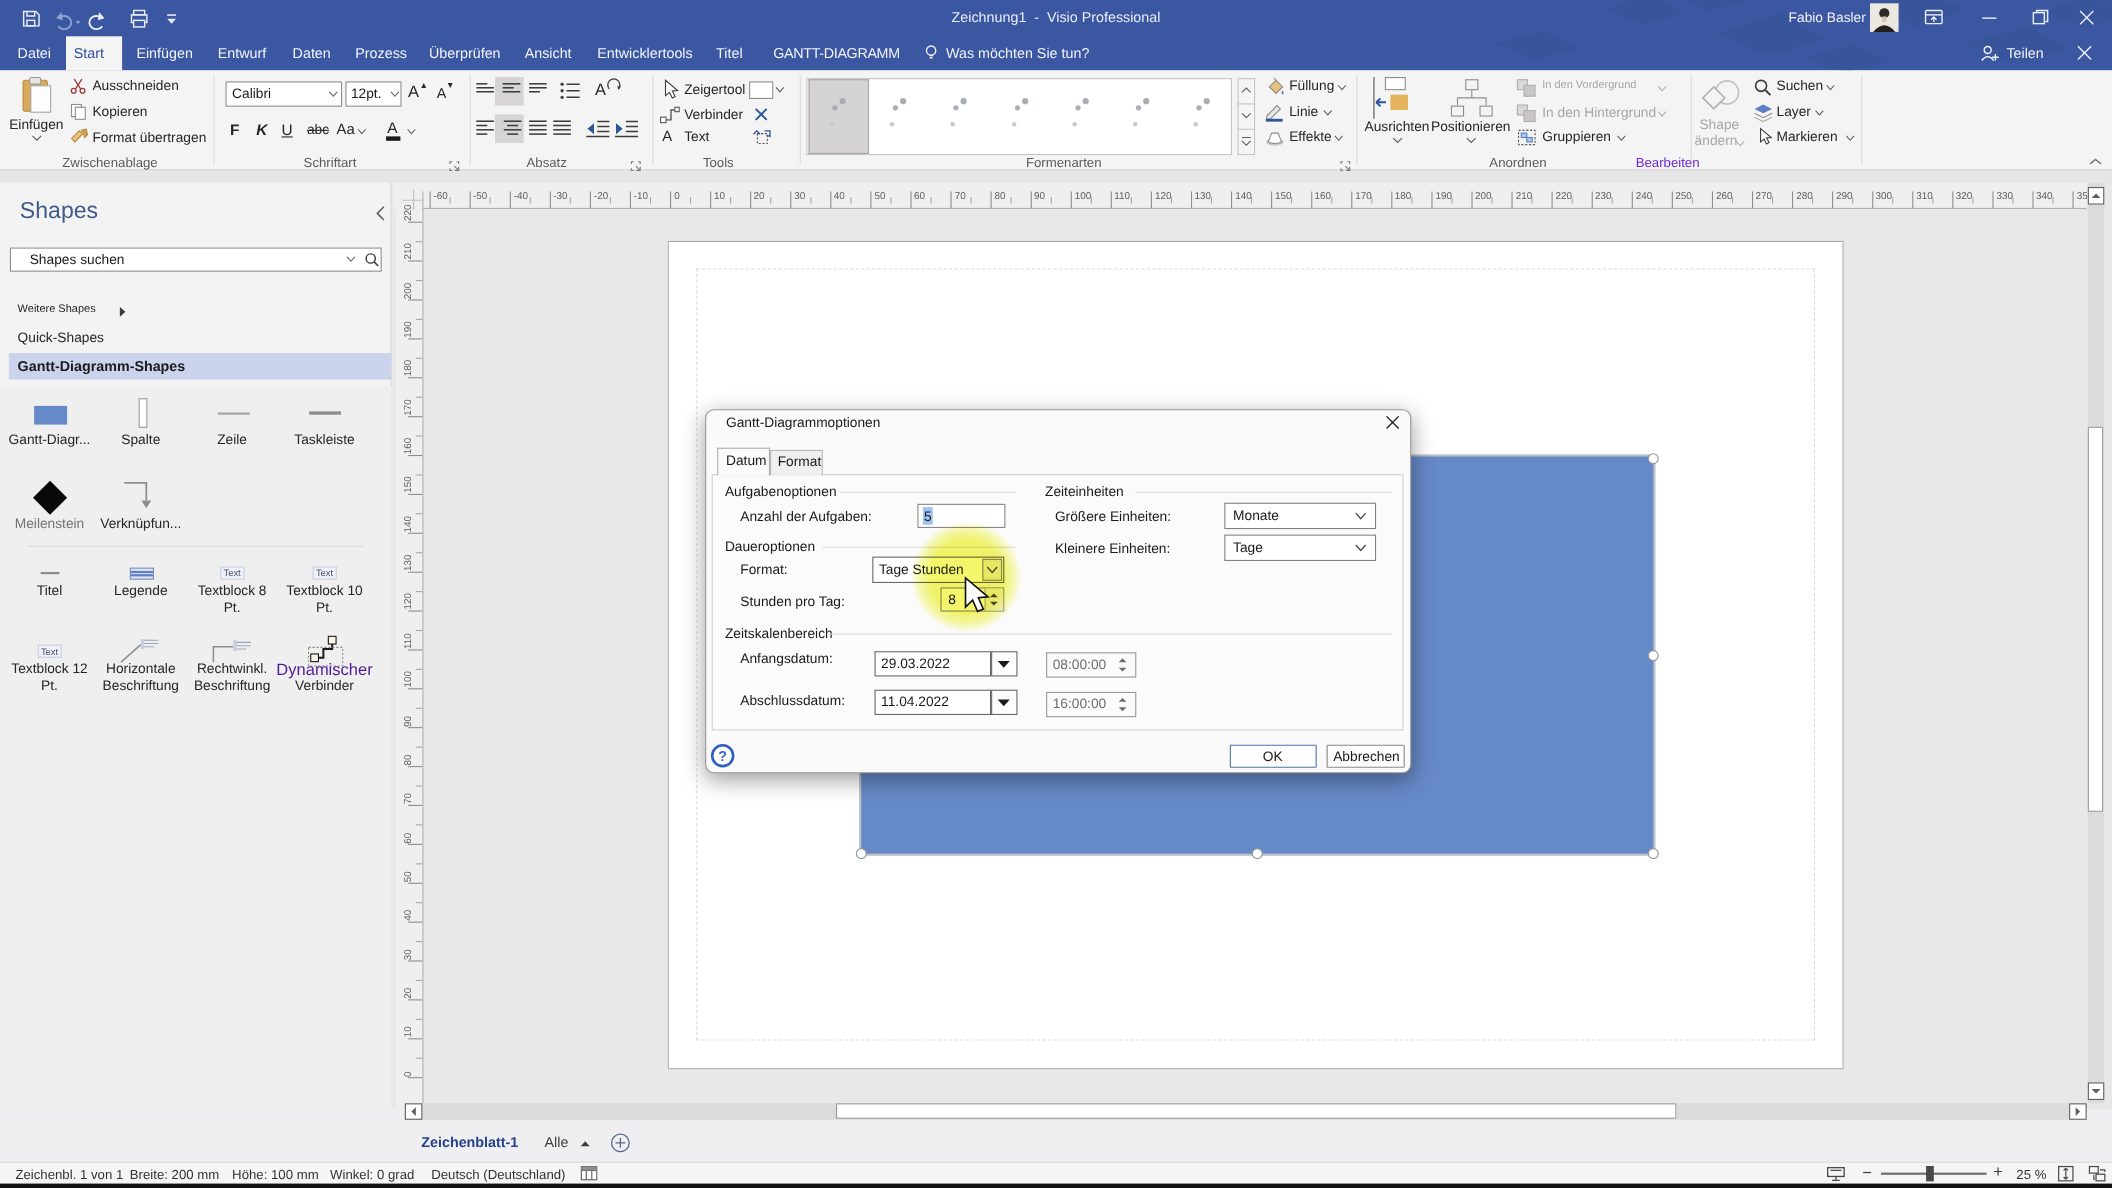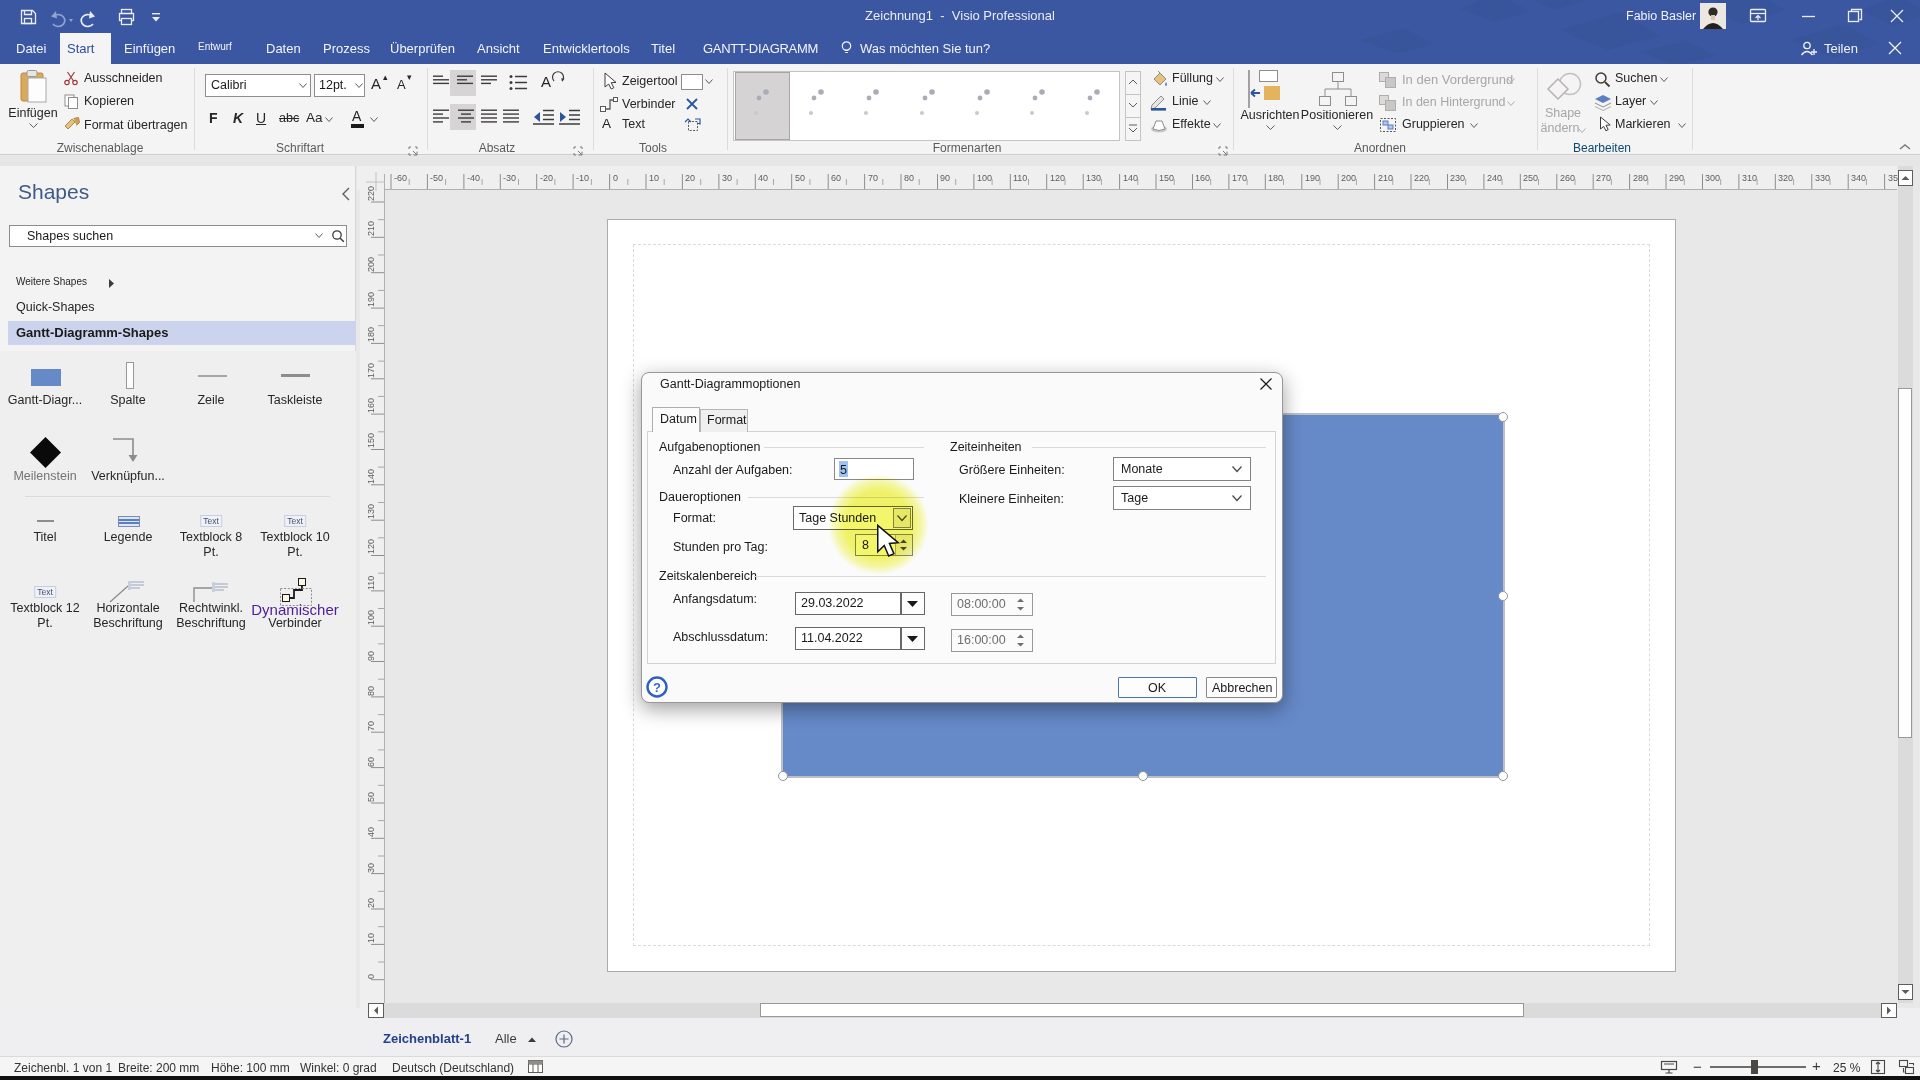--- a/index.html
+++ b/index.html
@@ -67,21 +67,21 @@
   <path d="M57 9.5 h13"></path>
   <rect x="103.5" y="4.5" width="10" height="10"></rect>
   <path d="M106.5 4.5 v-2 h10 v10 h-2"></path>
   <path d="M146 3 l12 12 m0 -12 l-12 12"></path>
  </g>
 </svg>
 <div class="abs" style="left:60px;top:33px;width:51px;height:31px;background:#f5f4f5"></div>
 <div class="tx" style="left:16px;top:41px;font-size:13px;color:#f2f4fa">Datei</div>
 <div class="tx" style="left:67px;top:41px;font-size:13px;color:#2b4f9e">Start</div>
 <div class="tx" style="left:124px;top:41px;font-size:13px;color:#f2f4fa">Einfügen</div>
-<div class="tx" style="left:198px;top:41px;font-size:10px;color:#f2f4fa">Entwurf</div>
+<div class="tx" style="left:198px;top:41px;font-size:13px;color:#f2f4fa">Entwurf</div>
 <div class="tx" style="left:266px;top:41px;font-size:13px;color:#f2f4fa">Daten</div>
 <div class="tx" style="left:323px;top:41px;font-size:13px;color:#f2f4fa">Prozess</div>
 <div class="tx" style="left:390px;top:41px;font-size:13px;color:#f2f4fa">Überprüfen</div>
 <div class="tx" style="left:477px;top:41px;font-size:13px;color:#f2f4fa">Ansicht</div>
 <div class="tx" style="left:543px;top:41px;font-size:13px;color:#f2f4fa">Entwicklertools</div>
 <div class="tx" style="left:651px;top:41px;font-size:13px;color:#f2f4fa">Titel</div>
 <div class="tx" style="left:703px;top:41px;font-size:13px;letter-spacing:-0.3px;color:#f2f4fa">GANTT-DIAGRAMM</div>
 
 <svg class="abs" style="left:839px;top:40px" width="15" height="16" viewBox="0 0 15 16">
  <g stroke="#f0f2f8" fill="none" stroke-width="1.2">
@@ -110,21 +110,21 @@
 <div class="abs" style="left:727px;top:68px;width:1px;height:82px;background:#dcdadb"></div>
 <div class="abs" style="left:1233px;top:68px;width:1px;height:82px;background:#dcdadb"></div>
 <div class="abs" style="left:1537px;top:68px;width:1px;height:82px;background:#dcdadb"></div>
 <div class="abs" style="left:1692px;top:68px;width:1px;height:82px;background:#dcdadb"></div>
 <div class="tx" style="left:100px;top:141px;transform:translateX(-50%);font-size:12px;color:#5c5a58">Zwischenablage</div>
 <div class="tx" style="left:300px;top:141px;transform:translateX(-50%);font-size:12px;color:#5c5a58">Schriftart</div>
 <div class="tx" style="left:497px;top:141px;transform:translateX(-50%);font-size:12px;color:#5c5a58">Absatz</div>
 <div class="tx" style="left:653px;top:141px;transform:translateX(-50%);font-size:12px;color:#5c5a58">Tools</div>
 <div class="tx" style="left:967px;top:141px;transform:translateX(-50%);font-size:12px;color:#5c5a58">Formenarten</div>
 <div class="tx" style="left:1380px;top:141px;transform:translateX(-50%);font-size:12px;color:#5c5a58">Anordnen</div>
-<div class="tx" style="left:1602px;top:141px;transform:translateX(-50%);font-size:12px;color:#0c4a6e">Bearbeiten</div>
+<div class="tx" style="left:1516px;top:141px;transform:translateX(-50%);font-size:12px;color:#6d28d9">Bearbeiten</div>
 <svg class="abs" style="left:408px;top:146px" width="10" height="10" viewBox="0 0 10 10">
 <g stroke="#7a7876" fill="none">
         <path d="M1 3 v-2 h2 M7 1 h2 v2 M1 7 v2 h2"></path>
         <path d="M5 5 l4 4 m0 -3.4 v3.4 h-3.4"></path>
       </g>
     </svg>
 <svg class="abs" style="left:573px;top:146px" width="10" height="10" viewBox="0 0 10 10">
 <g stroke="#7a7876" fill="none">
         <path d="M1 3 v-2 h2 M7 1 h2 v2 M1 7 v2 h2"></path>
         <path d="M5 5 l4 4 m0 -3.4 v3.4 h-3.4"></path>
@@ -419,21 +419,21 @@
  <path d="M20 12 v7 m-13 7 v-7 h26 v7" stroke="#8f8d8b" fill="none"></path>
 </svg>
 <div class="tx" style="left:1337px;top:108px;transform:translateX(-50%);font-size:12.5px;color:#262626">Positionieren</div>
 <svg class="abs" style="left:1333px;top:125px" width="9" height="6" viewBox="0 0 9 6">
       <path d="M0.5 0.5 l4 4 l4 -4" stroke="#5f5d5b" fill="none"></path>
     </svg>
 <svg class="abs" style="left:1378px;top:71px" width="20" height="18" viewBox="0 0 20 18">
  <rect x="1.5" y="1.5" width="9" height="9" fill="#dcdad8" stroke="#b0aeac"></rect>
  <rect x="7.5" y="6.5" width="10" height="10" fill="#c9c7c5" stroke="#b0aeac"></rect>
     </svg>
-<div class="tx" style="left:1402px;top:72px;font-size:13px;color:#a8a6a4">In den Vordergrund</div>
+<div class="tx" style="left:1402px;top:72px;font-size:10px;color:#a8a6a4">In den Vordergrund</div>
 <svg class="abs" style="left:1507px;top:78px" width="8" height="6" viewBox="0 0 8 6">
       <path d="M0.5 0.5 l3.5 4 l3.5 -4" stroke="#b0aeac" fill="none"></path>
     </svg>
 <svg class="abs" style="left:1378px;top:94px" width="20" height="18" viewBox="0 0 20 18">
  <rect x="1.5" y="1.5" width="9" height="9" fill="#dcdad8" stroke="#b0aeac"></rect>
  <rect x="7.5" y="6.5" width="10" height="10" fill="#c9c7c5" stroke="#b0aeac"></rect>
     </svg>
 <div class="tx" style="left:1402px;top:95px;font-size:12.5px;color:#a8a6a4">In den Hintergrund</div>
 <svg class="abs" style="left:1507px;top:101px" width="8" height="6" viewBox="0 0 8 6">
       <path d="M0.5 0.5 l3.5 4 l3.5 -4" stroke="#b0aeac" fill="none"></path>

